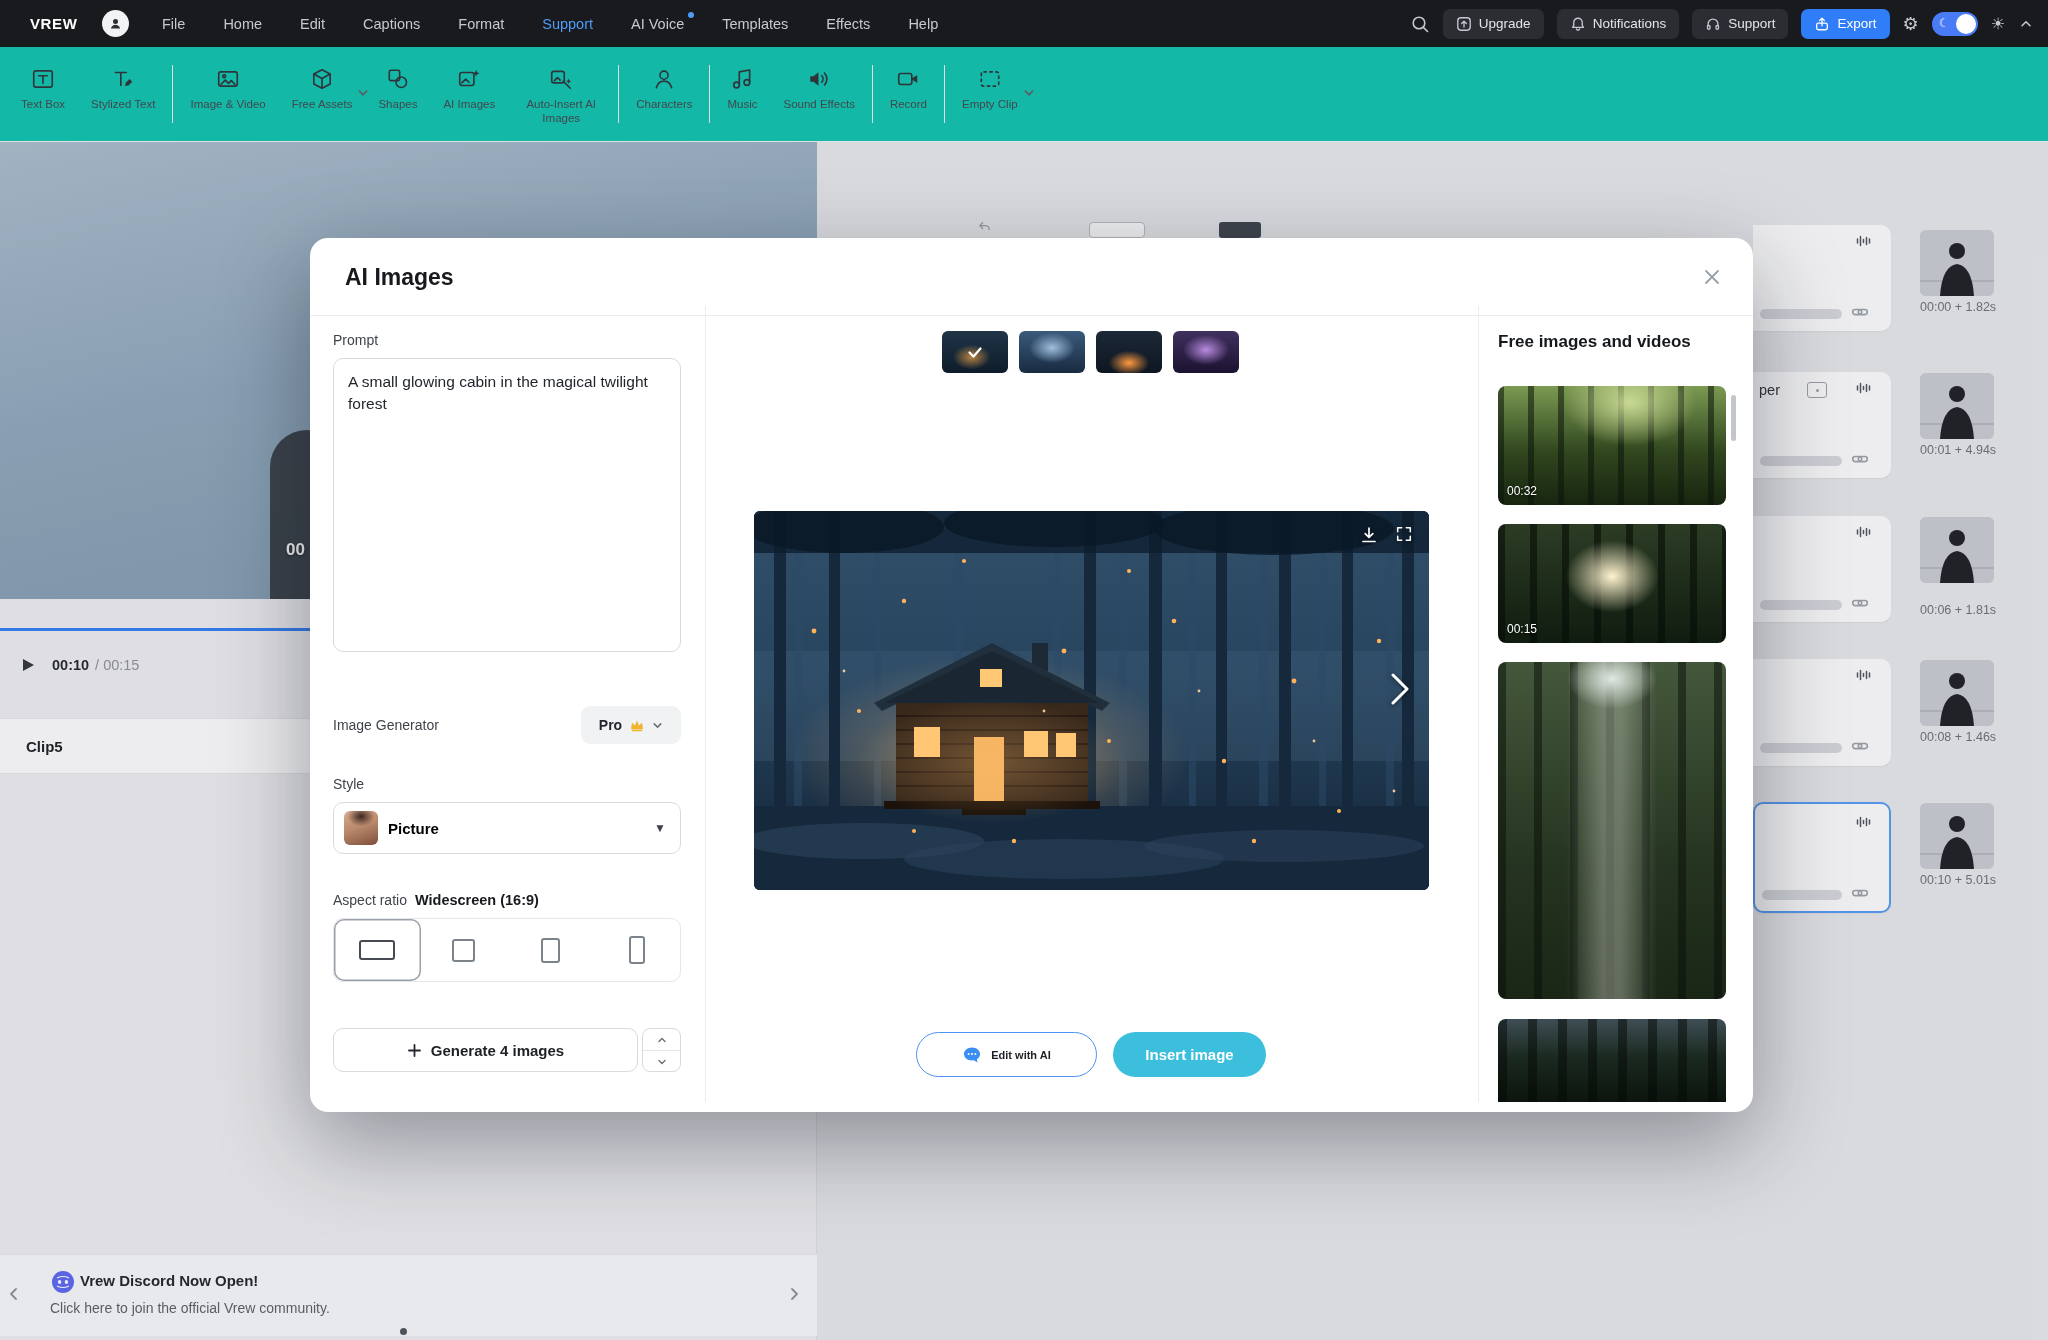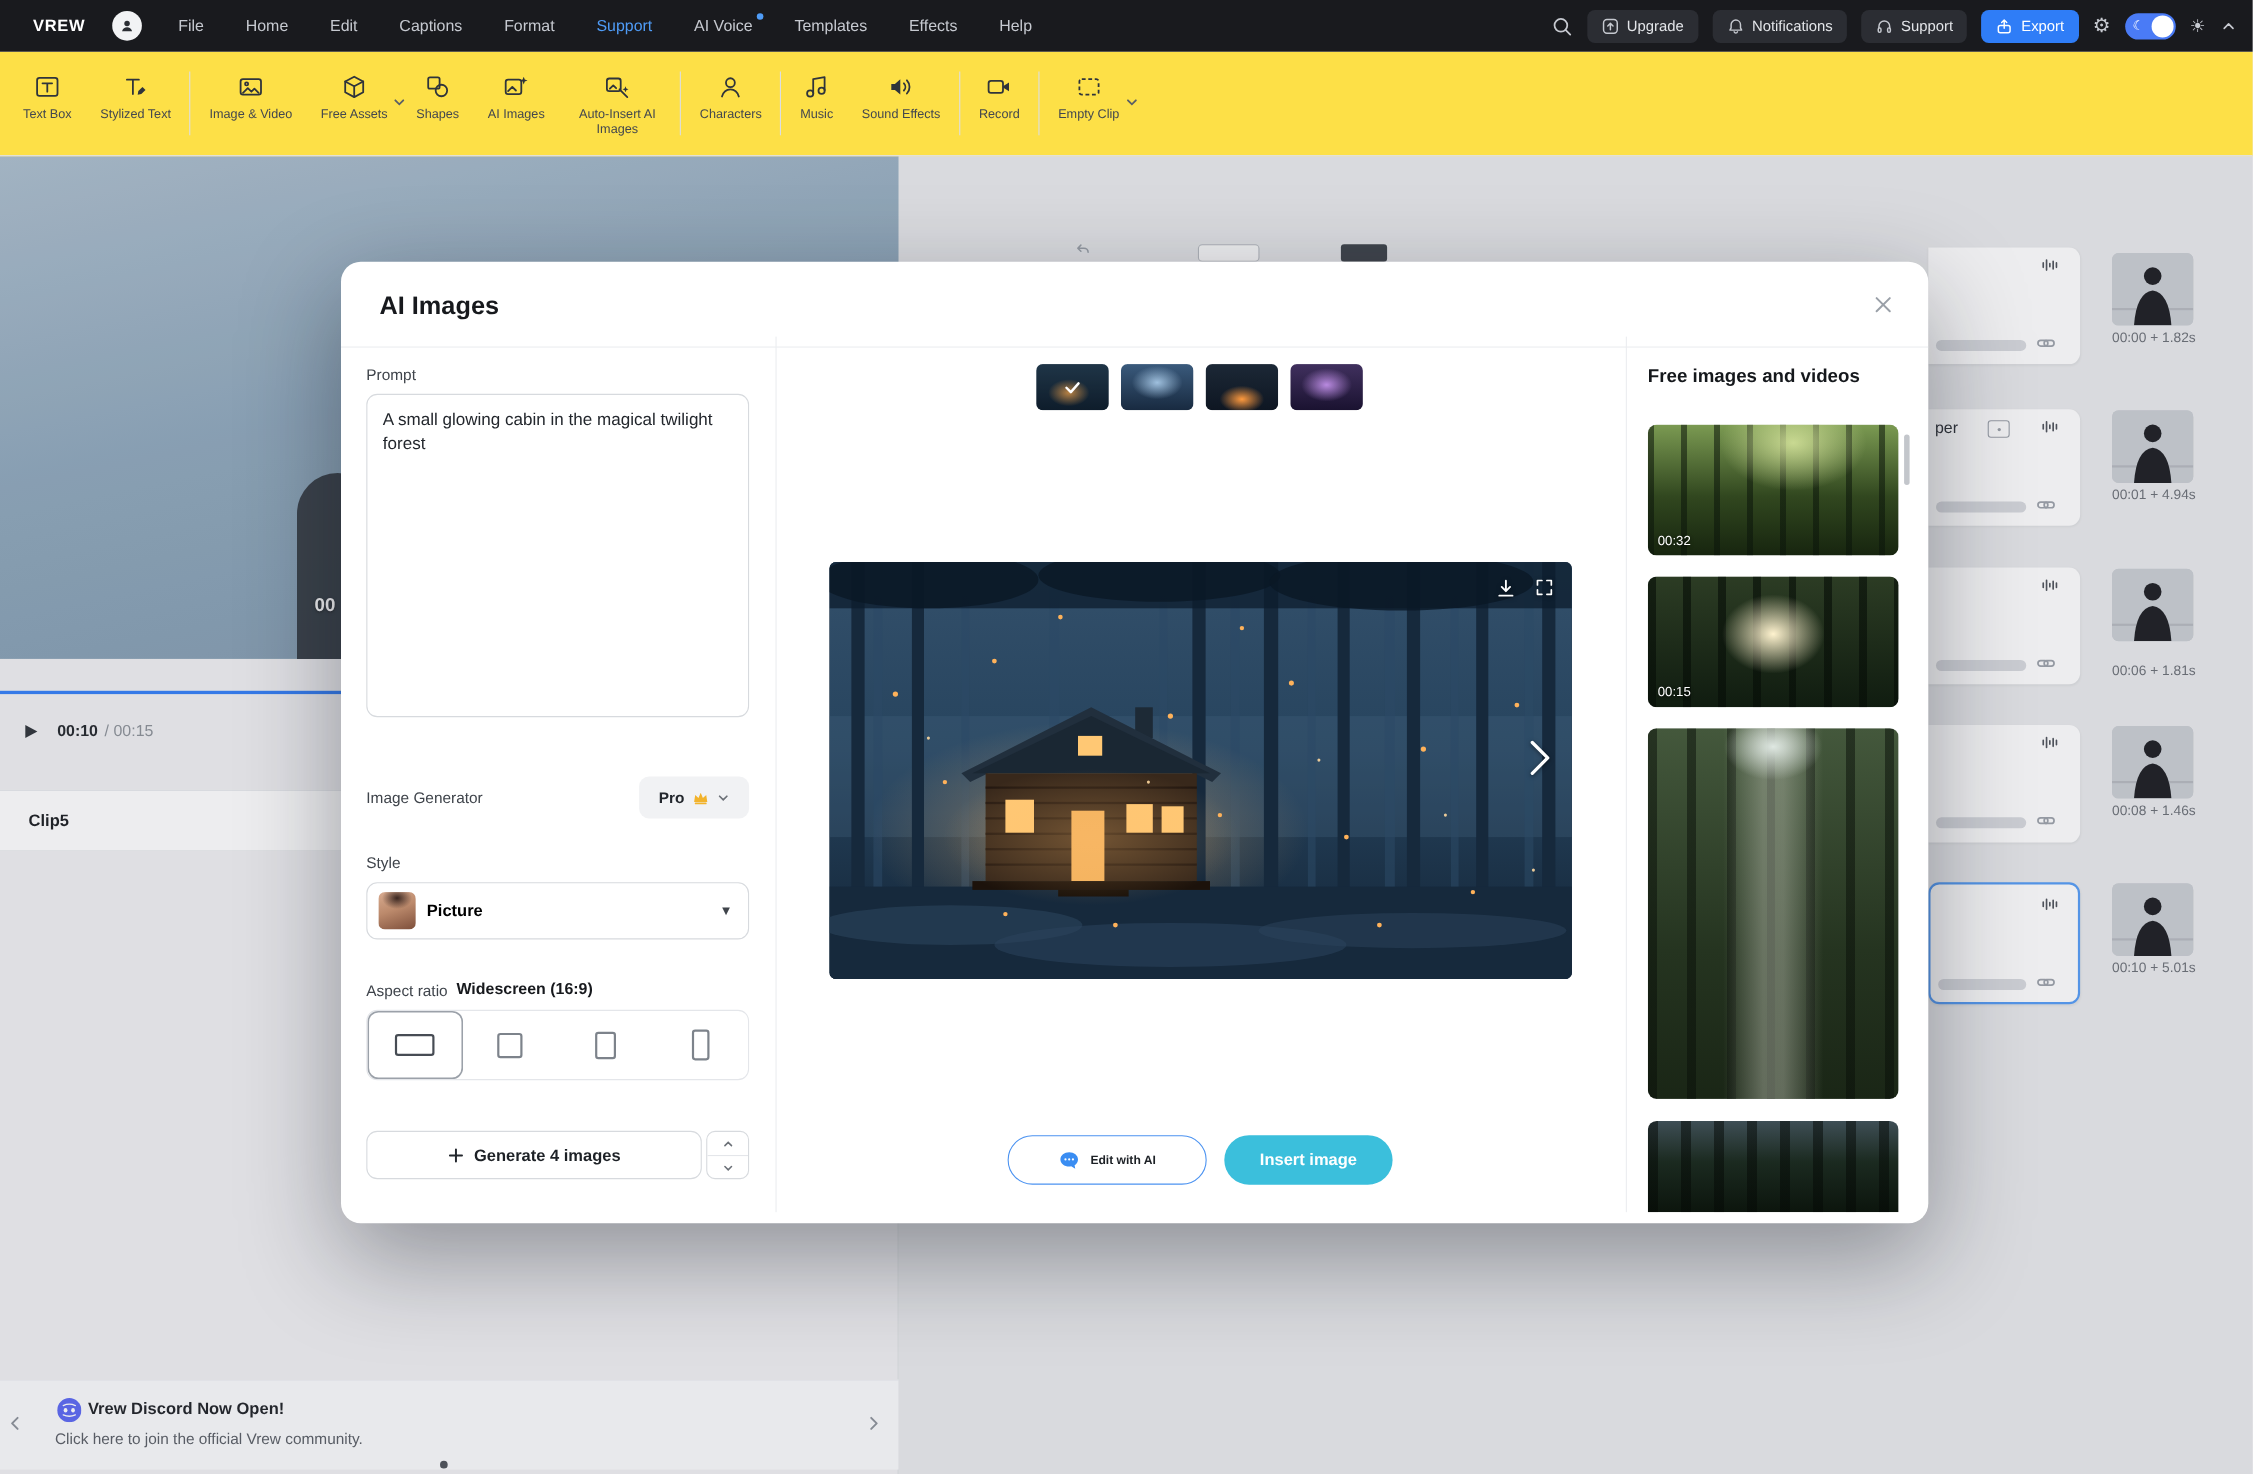--- a/index.html
+++ b/index.html
@@ -16,21 +16,21 @@
   .menu { left:162px; top:0; height:47px; display:flex; align-items:center; gap:38px; }
   .menu-item { color:#c6c9d0; font-size:14.5px; cursor:default; position:relative; }
   .menu-item.active { color:#4f9cf7; }
   .menu-dot { position:absolute; right:-10px; top:-4px; width:6px; height:6px; border-radius:50%; background:#4f9cf7; }
   .top-right { right:14px; top:0; height:47px; display:flex; align-items:center; gap:13px; }
   .pill { display:flex; align-items:center; gap:7px; height:30px; padding:0 13px; border-radius:7px; background:#2b2d33; color:#e3e5e9; font-size:13.5px; }
   .pill.export { background:#2f7df7; color:#fff; }
   .glyph-ic { color:#c6c9d0; }
 
   
-  .toolbar { left:0; top:47px; width:2048px; height:95px; background:#fde047; border-bottom:1px solid #e0e2e6; z-index:29; display:flex; align-items:stretch; padding-left:8px; }
+  .toolbar { left:0; top:47px; width:2048px; height:95px; background:#14b8a6; border-bottom:1px solid #e0e2e6; z-index:29; display:flex; align-items:stretch; padding-left:8px; }
   .tb-item { display:flex; flex-direction:column; align-items:center; padding:20px 13px 0 13px; position:relative; }
   .tb-item .lbl { margin-top:7px; font-size:11.5px; color:#43474e; text-align:center; line-height:1.18; max-width:80px; }
   .tb-chev { position:absolute; right:-4px; top:40px; }
   .tb-div { width:1px; background:#dcdee2; margin:18px 4px; }
 
   
   .left-pane { left:0; top:142px; width:817px; height:1198px; background:#eff0f2; border-right:1px solid #dcdee2; z-index:1; }
   .preview { left:0; top:0; width:817px; height:457px; background:linear-gradient(168deg,#aabdcc 0%,#8ca6ba 48%,#7e98ac 100%); overflow:hidden; }
   .figure-sliver { left:270px; top:288px; width:74px; height:230px; background:#2e343b; border-radius:42px 42px 20px 20px; opacity:.92; }
   .caption-frag { left:286px; top:398px; color:#fff; font-size:17px; font-weight:bold; text-shadow:0 1px 3px rgba(0,0,0,.5); }

